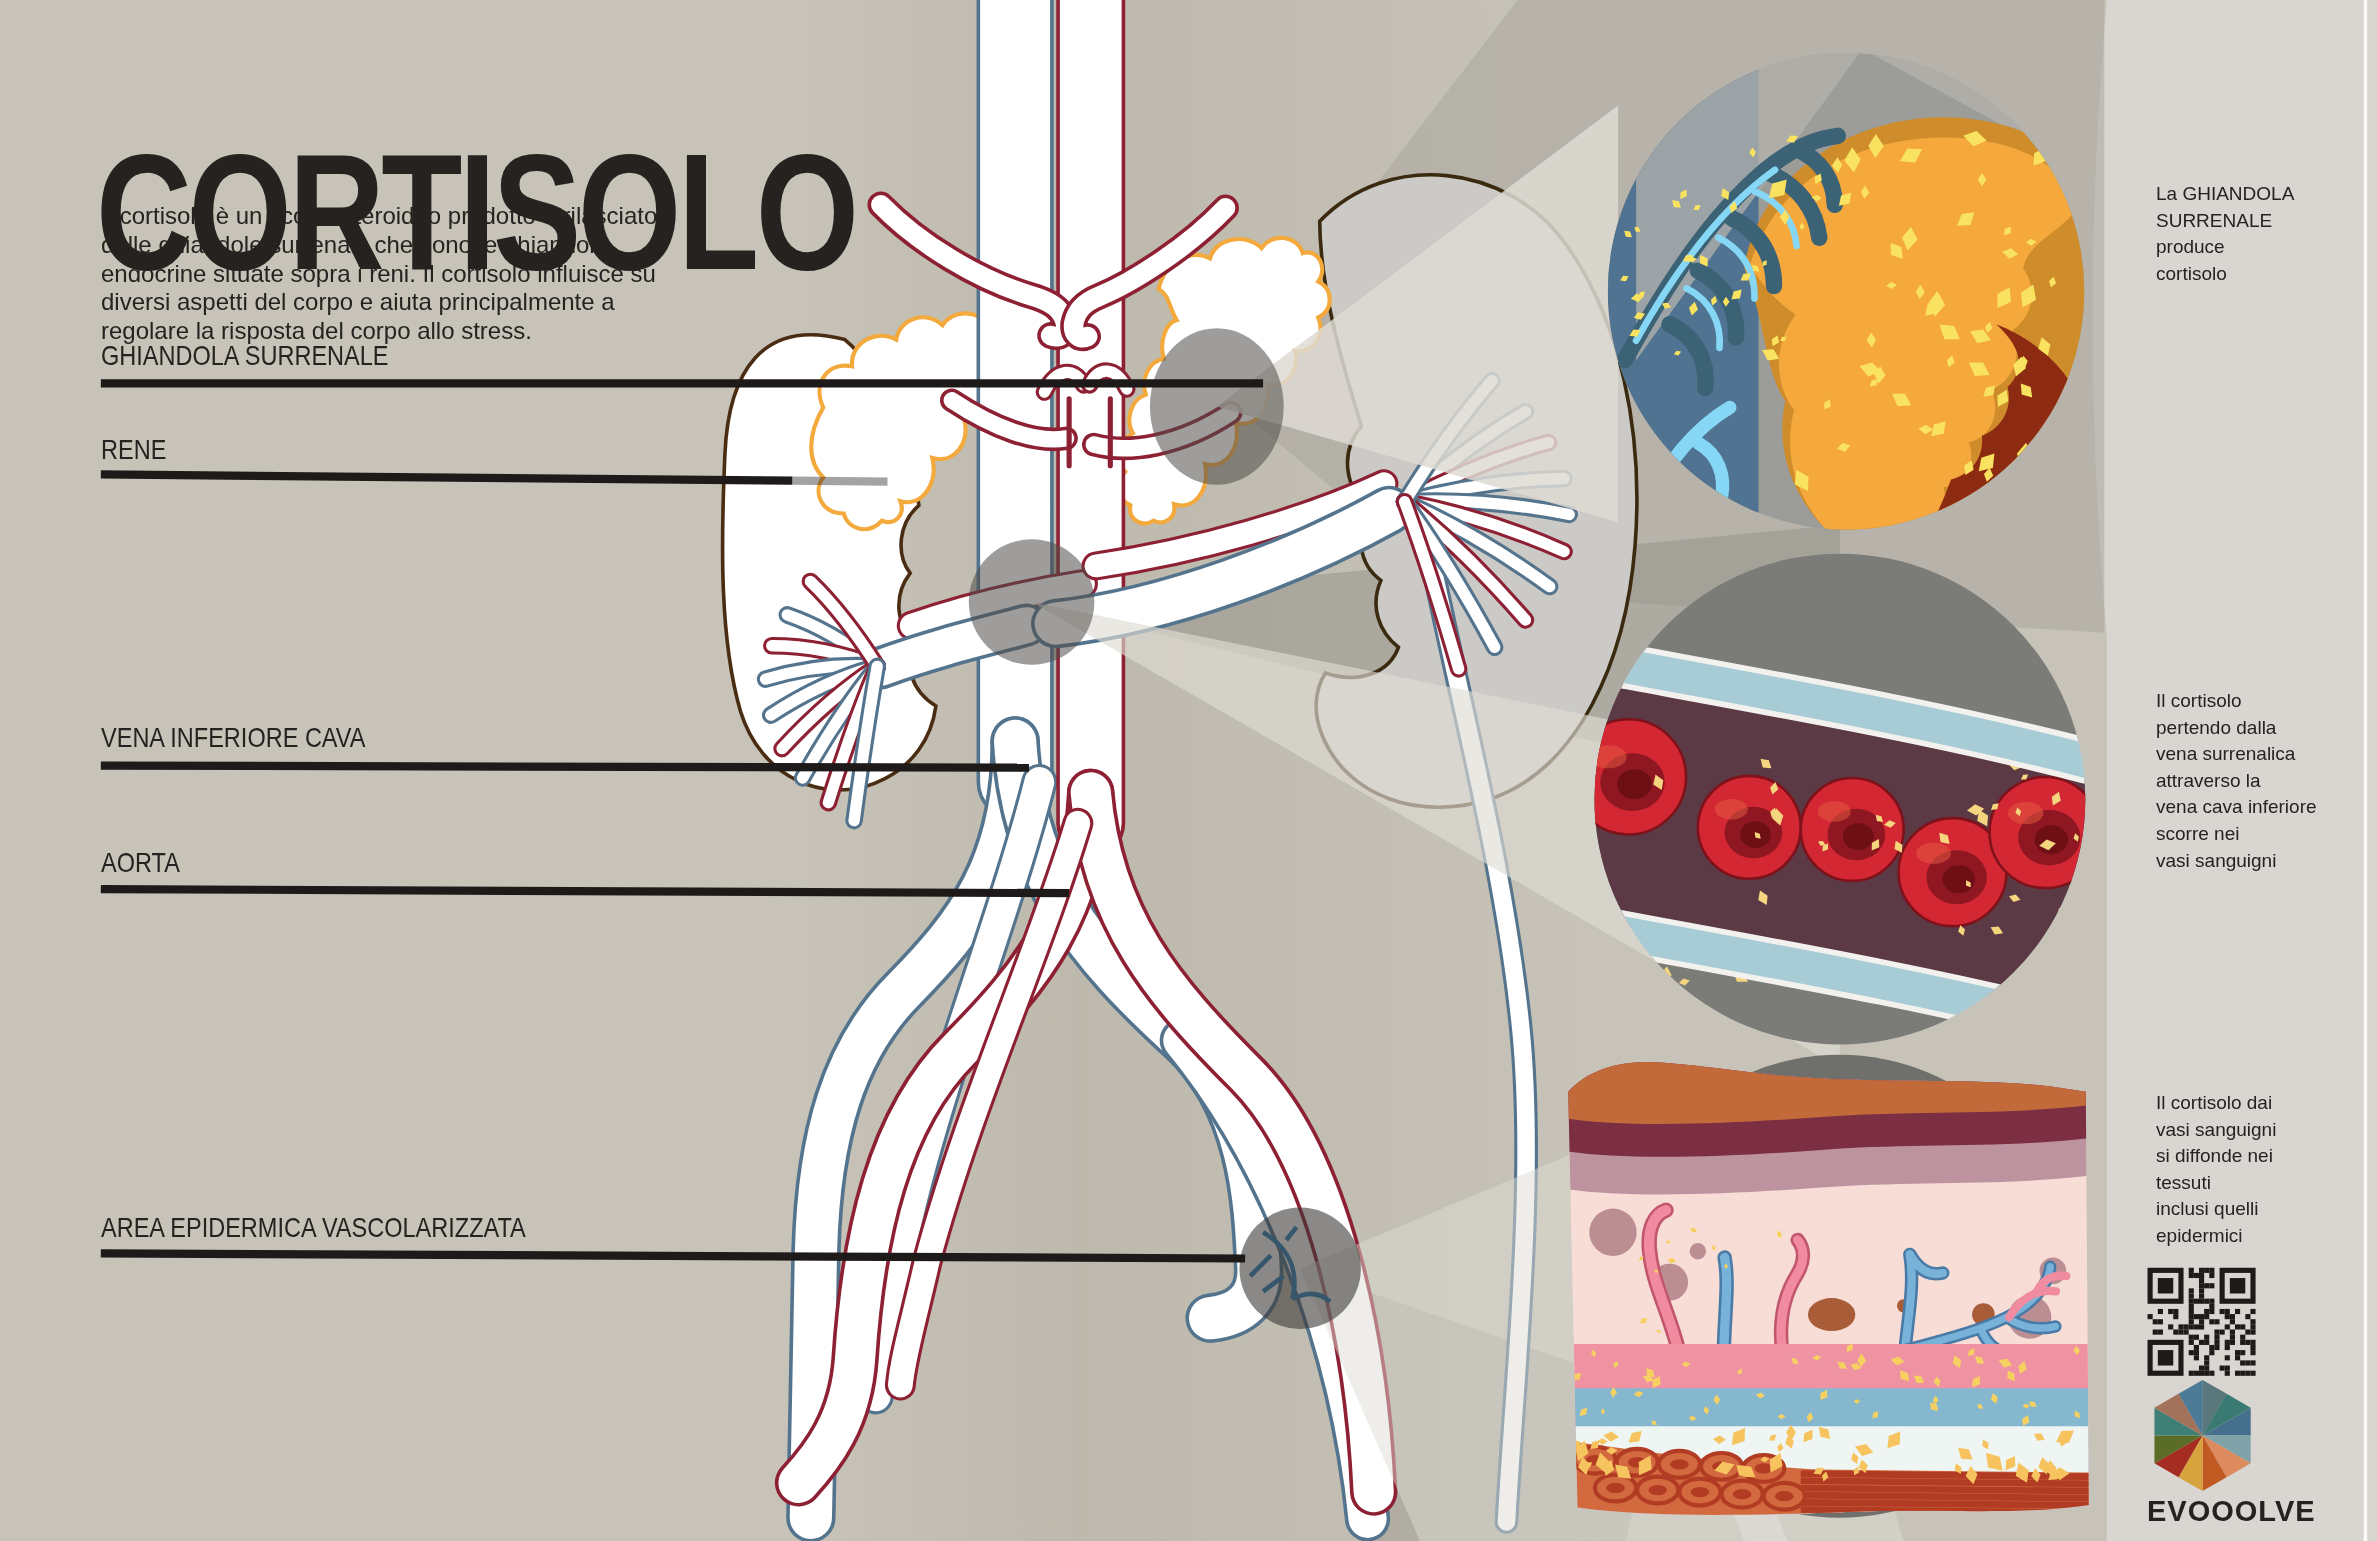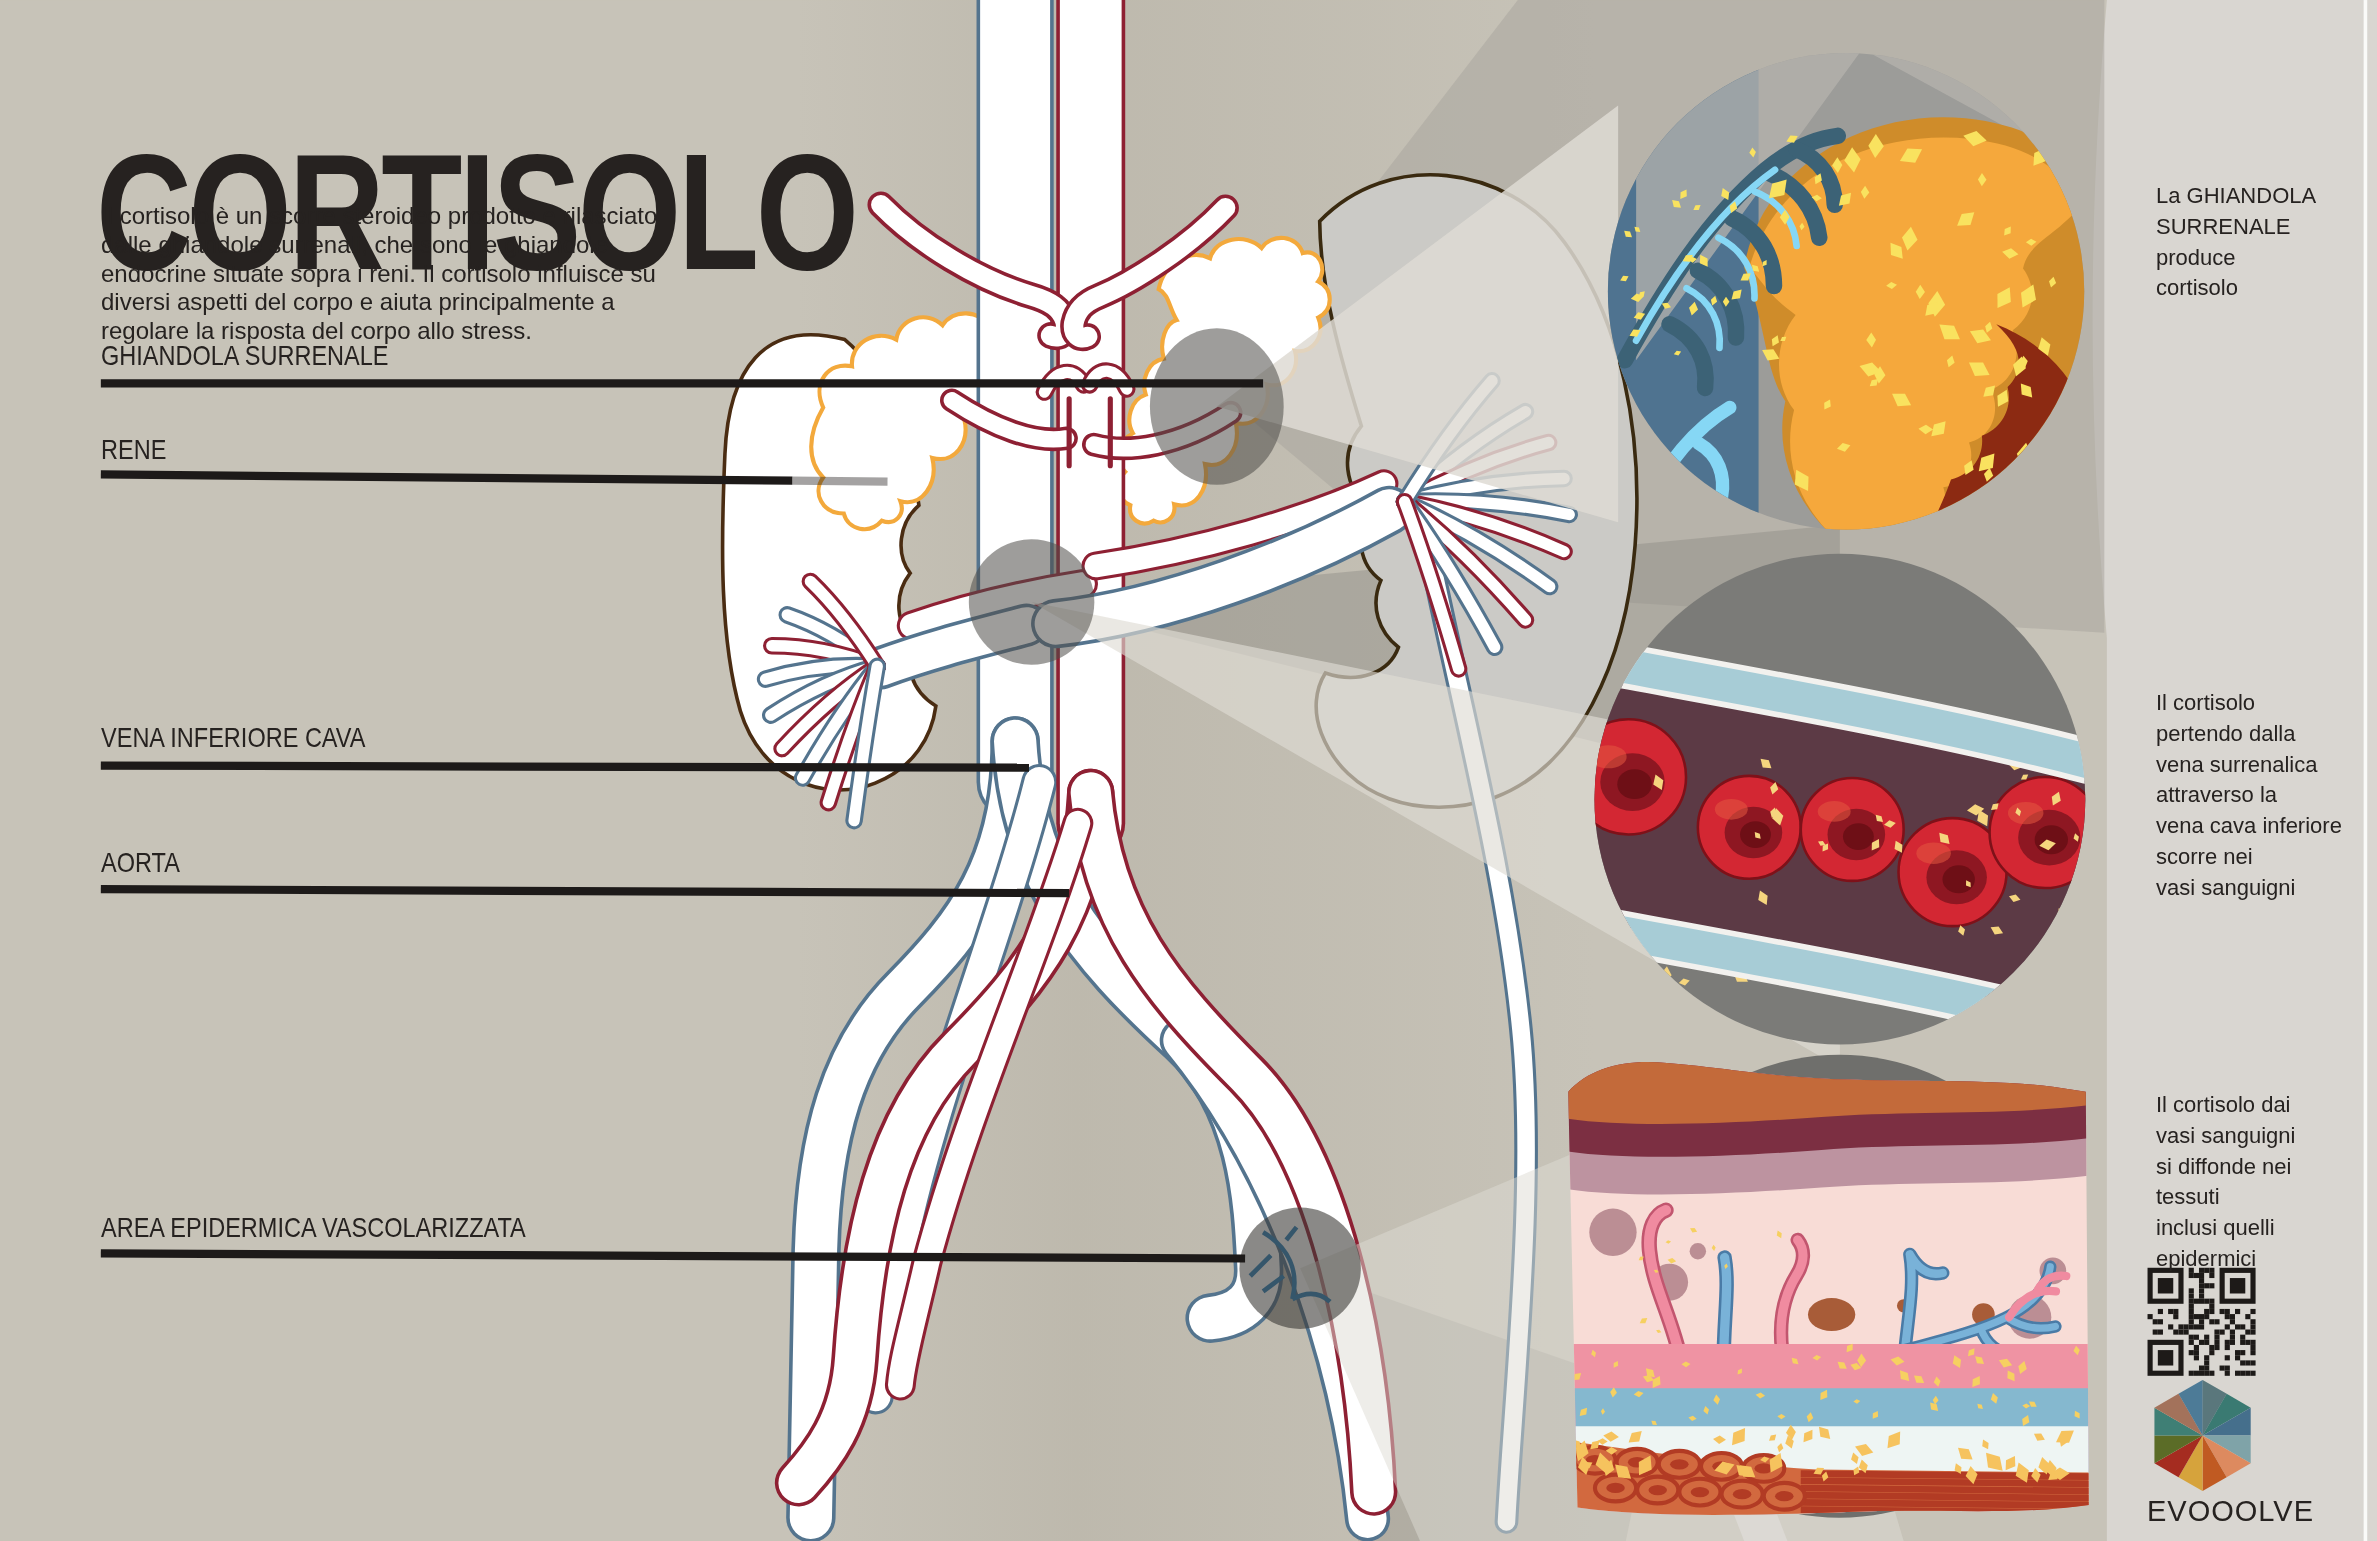--- a/index.html
+++ b/index.html
@@ -11,22 +11,22 @@
   body{width:2377px;height:1541px;overflow:hidden;background:var(--bg);
        font-family:"Liberation Sans",sans-serif;color:var(--ink);}
   .poster{position:absolute;inset:0;width:2377px;height:1408px;}
   svg.art{position:absolute;left:0;top:0;width:2377px;height:1541px;}
   .abs{position:absolute;}
   .title{left:96px;top:17.5px;font-size:166px;font-weight:700;line-height:1;
          letter-spacing:-4.1px;transform:scaleX(.80);transform-origin:left top;white-space:nowrap;}
   .intro{left:101px;top:178px;font-size:24px;line-height:1.20;white-space:pre-line;width:669px;}
   .label{font-size:28px;letter-spacing:0;transform:scaleX(.84);transform-origin:left top;
          white-space:nowrap;font-weight:400;}
-  .callout{left:2156px;font-size:22px;line-height:1.40;white-space:pre-line;width:216px;}
-  .brand{left:2147px;top:1495px;font-size:29px;font-weight:400;letter-spacing:1px;}
+  .callout{left:2156px;font-size:19px;line-height:1.40;white-space:pre-line;width:216px;}
+  .brand{left:2147px;top:1495px;font-size:29px;font-weight:700;letter-spacing:1px;}
 </style>
 </head>
 <body>
 
 <div class="poster">
 
 <svg class="art" viewBox="0 0 4620 2995">
   <defs>
     <clipPath id="c1">
           <circle cx="3588" cy="566" r="463"></circle>

